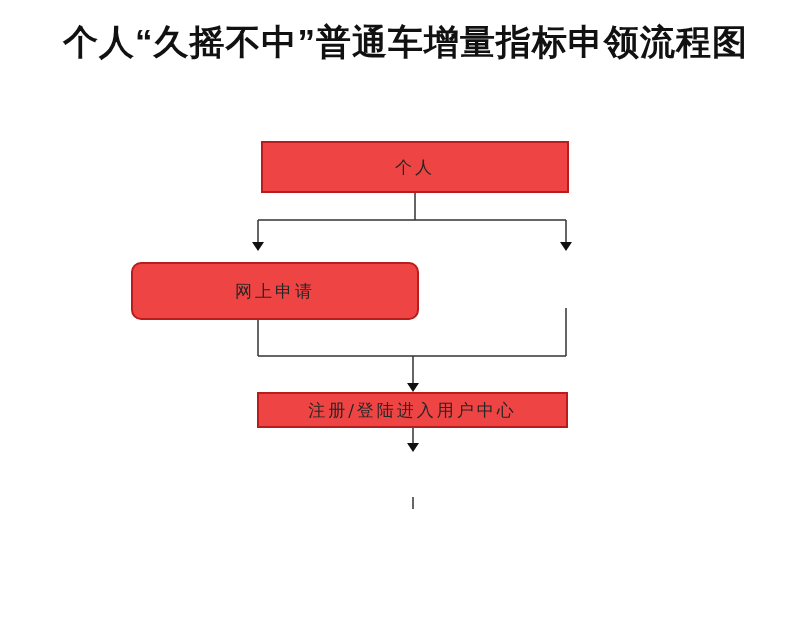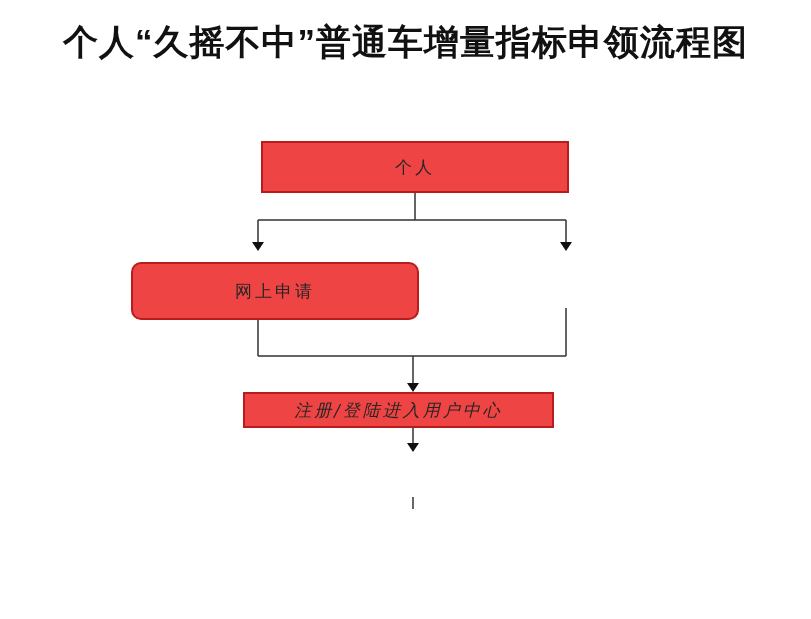--- a/index.html
+++ b/index.html
@@ -48,21 +48,21 @@
     color: #262626;
     font-family: "DejaVu Serif", serif;
     white-space: nowrap;
   }
   .node.rounded {
     border-radius: 10px;
   }
   .node-individual   { left: 261px; top: 141px; width: 308px; height: 52px; }
   .node-online       { left: 131px; top: 250px; width: 288px; height: 58px; margin-top: 12px; }
   .node-window       { left: 445px; top: 250px; width: 243px; height: 58px; }
-  .node-register     { left: 243px; top: 392px; width: 311px; height: 36px; font-style: italic; }
+  .node-register     { left: 257px; top: 392px; width: 311px; height: 36px; }
   .node-fill         { left: 255px; top: 452px; width: 313px; height: 45px; }
   .node-obtain       { left: 258px; top: 521px; width: 315px; height: 44px; }
 </style>
 </head>
 <body>
 
 <div class="page">
 
   <div class="flow-title">个人“久摇不中”普通车增量指标申领流程图</div>
 

